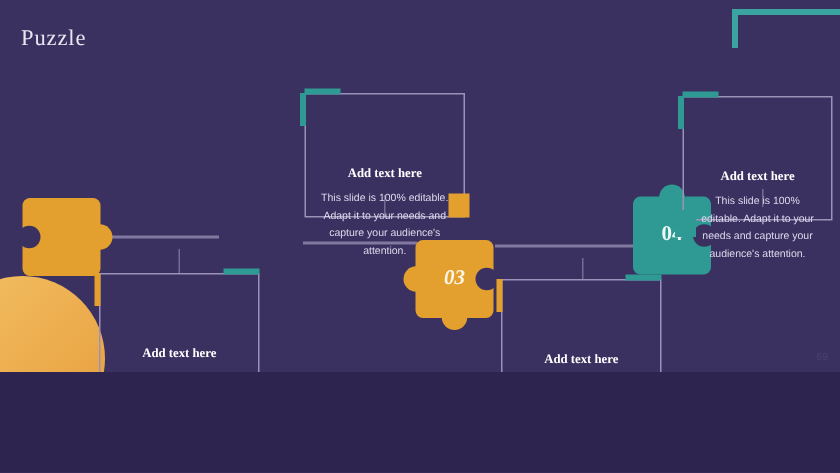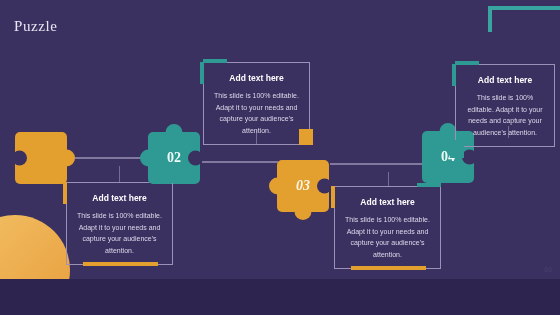--- a/index.html
+++ b/index.html
@@ -3,21 +3,21 @@
 <meta charset="utf-8">
 <style>
   html, body {
     margin: 0;
     padding: 0;
     background: #2e2450;
   }
   #slide {
     position: relative;
     width: 560px;
-    height: 279px;
+    height: 248px;
     background: #3b3160;
     overflow: hidden;
     font-family: "Liberation Sans", sans-serif;
   }
 
   
   #corner-bracket {
     position: absolute;
     top: 6px;
     left: 488px;
@@ -121,25 +121,26 @@
 
   
   .card {
     position: absolute;
     box-sizing: border-box;
     border: 1px solid #9a92b8;
     padding: 10px 9px 12px 9px;
     text-align: center;
   }
   .card-title {
-    font-family: Liberation Sans, sans-serif;
+    font-family: Liberation Serif, serif;
     font-size: 8.5px;
     font-weight: bold;
     color: #ffffff;
     margin-bottom: 7px;
+    margin-top: 37px;
   }
   .card-body {
     font-size: 7px;
     line-height: 1.65;
     color: #ded9ec;
   }
   .accent {
     position: absolute;
     height: 4px;
   }
@@ -169,26 +170,20 @@
   <div class="connector-v" style="left:119px; top:166px; height:16px;"></div>
   <div class="connector-v" style="left:256px; top:130px; height:14px;"></div>
   <div class="connector-v" style="left:388px; top:172px; height:14px;"></div>
   <div class="connector-v" style="left:508px; top:126px; height:12px;"></div>
 
   <div class="puzzle orange" style="left:15px; top:132px;">
     <div class="socket left"></div>
     <div class="knob orange right"></div>
   </div>
 
-  <div class="puzzle teal" style="left:148px; top:132px;">
-    <div class="knob teal top"></div>
-    <div class="knob teal left"></div>
-    <div class="socket right"></div>
-    <span class="num">02</span>
-  </div>
 
   <div class="puzzle orange" style="left:277px; top:160px;font-style:italic;">
     <div class="knob orange left"></div>
     <div class="knob orange bottom"></div>
     <div class="socket right"></div>
     <span class="num">03</span>
   </div>
 
   <div class="puzzle teal" style="left:422px; top:131px;">
     <div class="knob teal top"></div>

